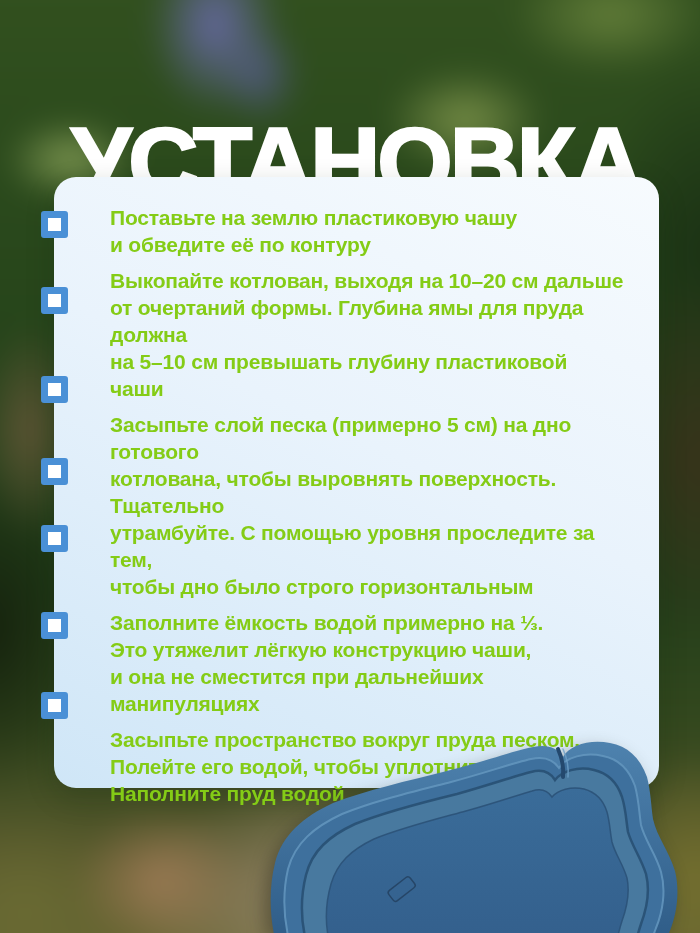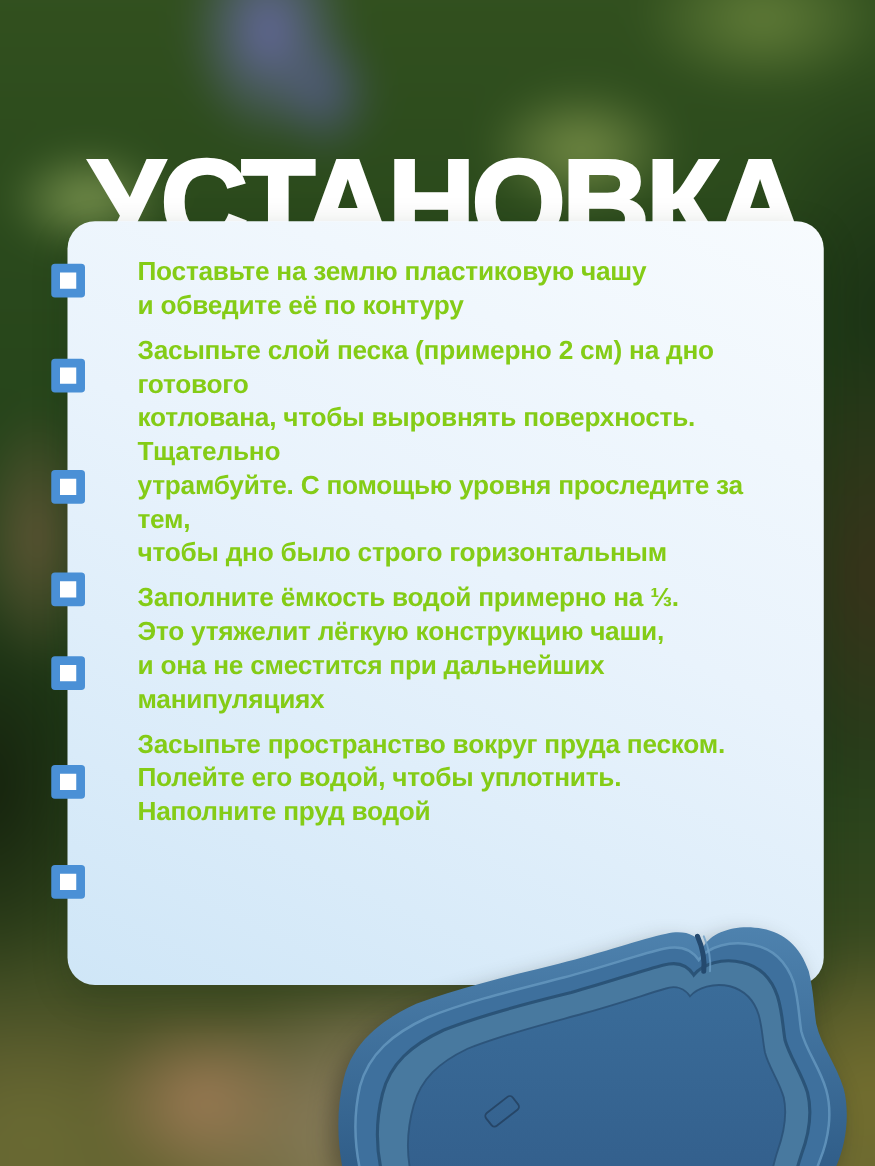--- a/index.html
+++ b/index.html
@@ -89,21 +89,24 @@
   <span class="checkbox cb2"></span>
   <span class="checkbox cb3"></span>
   <span class="checkbox cb4"></span>
   <span class="checkbox cb5"></span>
   <span class="checkbox cb6"></span>
   <span class="checkbox cb7"></span>
 
   <div class="textcol">
     <p class="item">Поставьте на землю пластиковую чашу
 и обведите её по контуру</p>
-    <p class="item">Засыпьте слой песка (примерно 2 см) на дно готового
+    <p class="item">Выкопайте котлован, выходя на 10–20 см дальше
+от очертаний формы. Глубина ямы для пруда должна
+на 5–10 см превышать глубину пластиковой чаши</p>
+    <p class="item">Засыпьте слой песка (примерно 5 см) на дно готового
 котлована, чтобы выровнять поверхность. Тщательно
 утрамбуйте. С помощью уровня проследите за тем,
 чтобы дно было строго горизонтальным</p>
     <p class="item">Заполните ёмкость водой примерно на ⅓.
 Это утяжелит лёгкую конструкцию чаши,
 и она не сместится при дальнейших манипуляциях</p>
     <p class="item">Засыпьте пространство вокруг пруда песком.
 Полейте его водой, чтобы уплотнить.
 Наполните пруд водой</p>
 

